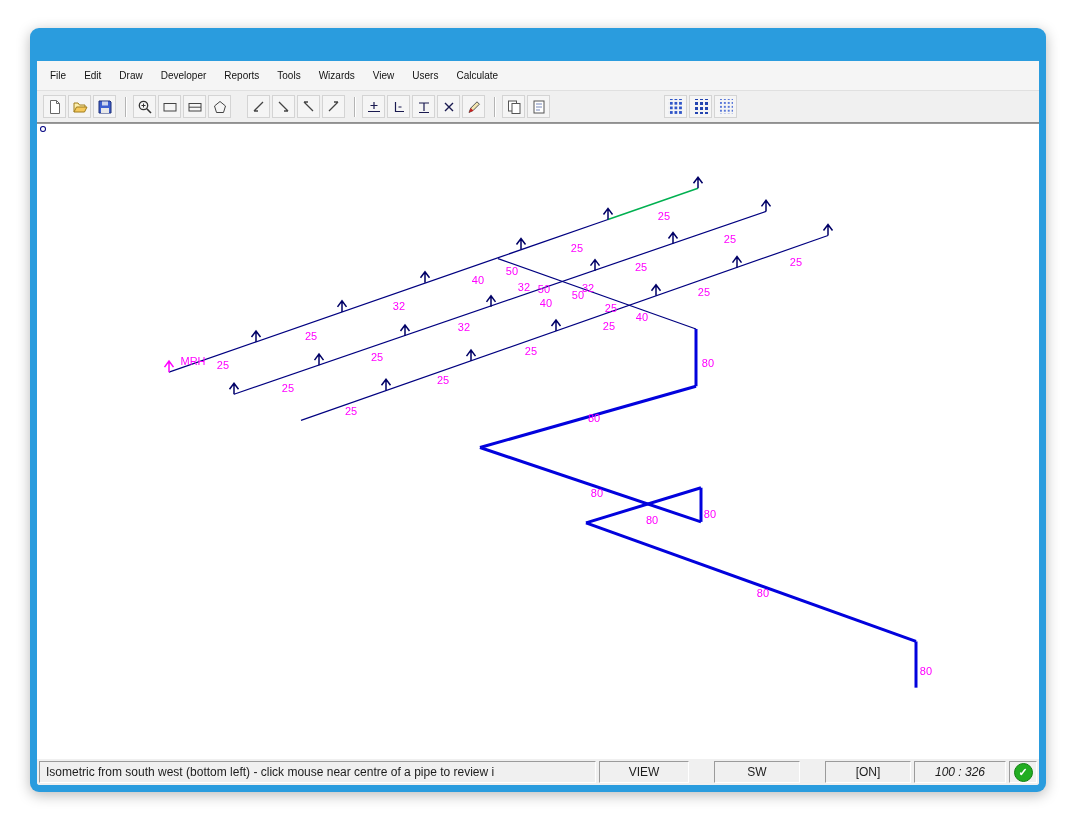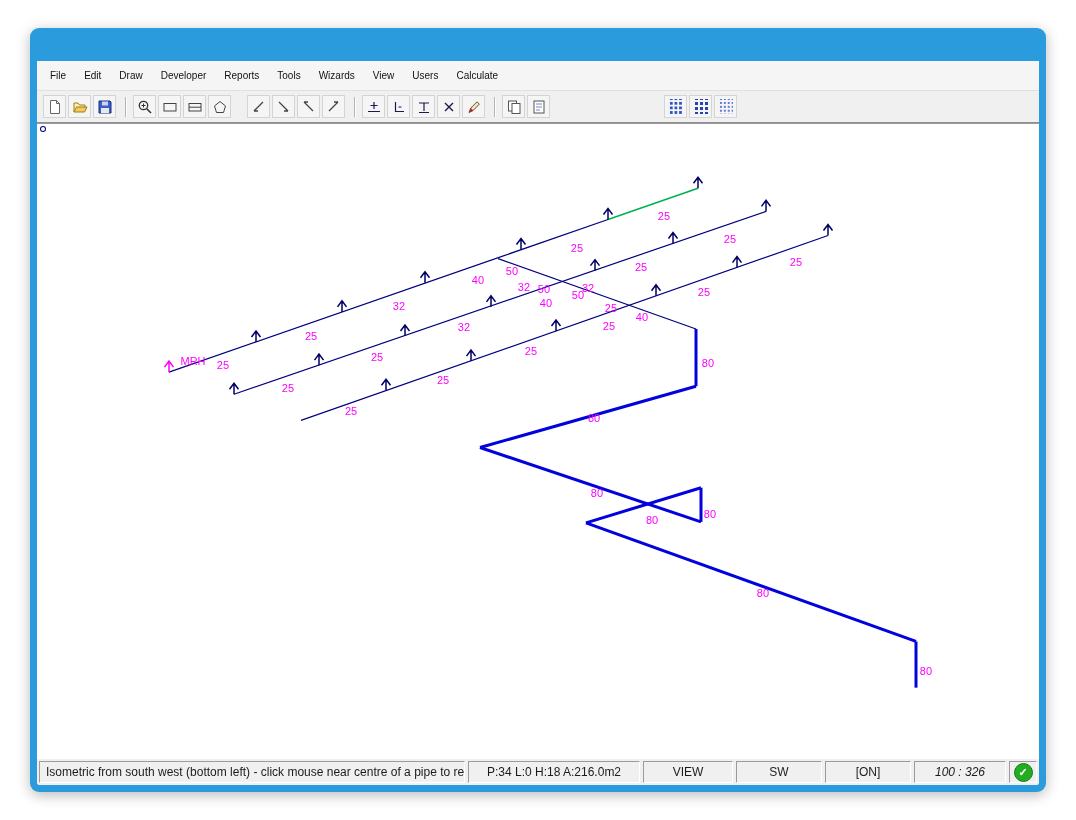--- a/index.html
+++ b/index.html
@@ -41,21 +41,21 @@
   .canvas svg{position:absolute;left:0;top:0;width:100%;height:100%;}
   .canvas svg text{font-family:"Liberation Sans",sans-serif;font-size:11px;}
   
   .statusbar{height:26px;background:#f0f0f0;display:flex;align-items:stretch;padding:2px 2px 2px 2px;gap:3px;box-sizing:border-box;}
   .scell{border:1px solid;border-color:#9b9b9b #ffffff #ffffff #9b9b9b;background:#f0f0f0;
          font-size:12px;color:#1c1c1c;display:flex;align-items:center;padding:0 6px;white-space:nowrap;overflow:hidden;}
   .scell.msg{flex:1;}
   .scell.c{justify-content:center;}
   .w158{width:158px;}
   .w76{width:76px;}
-  .w72{width:72px;}
+  .w72{width:72px;margin-left:22px;}
   .w78{width:78px;font-style:italic;}
   .scell.ic{width:26px;justify-content:center;padding:0;}
   .okdot{width:17px;height:17px;border-radius:50%;background:#22ad22;border:1px solid #128012;
          color:#fff;font-size:11px;font-weight:bold;display:flex;align-items:center;justify-content:center;}
 </style>
 </head>
 <body>
 
 <div class="window">
 
@@ -274,21 +274,20 @@
           <text x="615" y="398" fill="#ff00ff" text-anchor="middle">80</text>
           <text x="673" y="392" fill="#ff00ff" text-anchor="middle">80</text>
           <text x="726" y="471" fill="#ff00ff" text-anchor="middle">80</text>
           <text x="889" y="548" fill="#ff00ff" text-anchor="middle">80</text>
           <circle cx="6" cy="5" r="2.5" stroke="#000080" fill="none"></circle>
         </svg>
     </div>
 
     <div class="statusbar">
       <div class="scell msg">Isometric from south west (bottom left) - click mouse near centre of a pipe to review i</div>
-      <div class="scell c w158">P:34 L:0 H:18 A:216.0m2</div>
       <div class="scell c w76">VIEW</div>
       <div class="scell c w72">SW</div>
       <div class="scell c w72">[ON]</div>
       <div class="scell c w78">100 : 326</div>
       <div class="scell ic">
         <span class="okdot">✓</span>
       </div>
     </div>
 
   </div>

